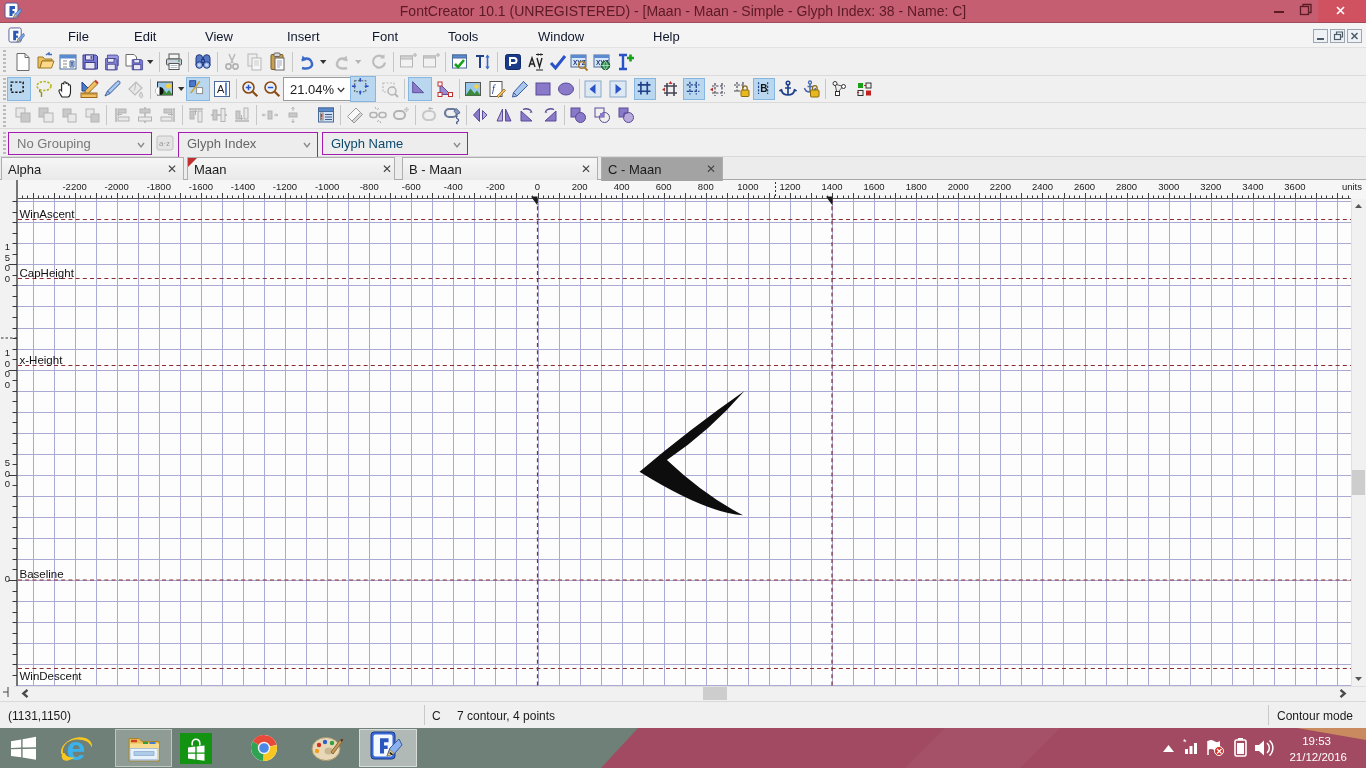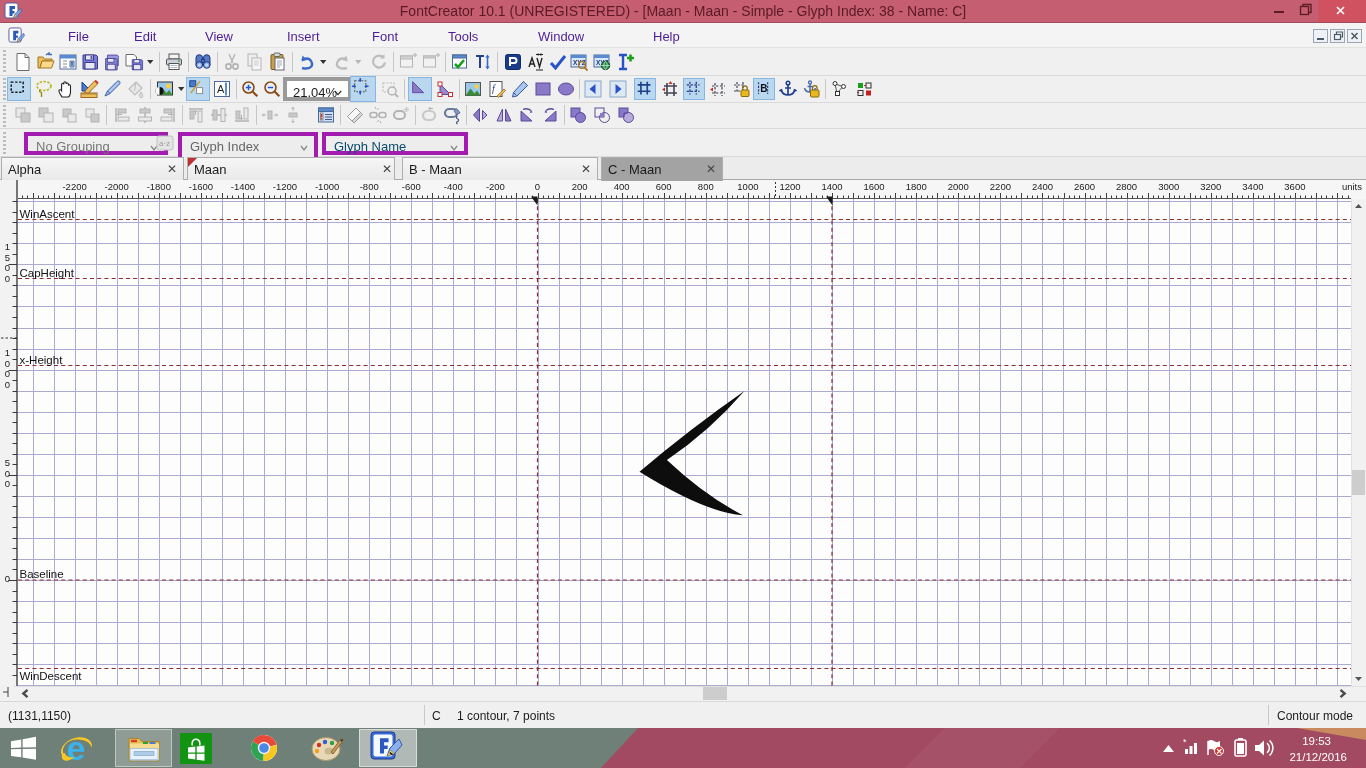--- a/index.html
+++ b/index.html
@@ -1,27 +1,27 @@
 <!DOCTYPE html>
 <html><head><meta charset="utf-8"><style>
 *{margin:0;padding:0;box-sizing:border-box}
 html,body{width:1366px;height:768px;overflow:hidden;font-family:"Liberation Sans",sans-serif}
 body{position:relative;background:#f0f0f0}
 .abs{position:absolute}
 #titlebar{left:0;top:0;width:1366px;height:22px;background:#c45e70}
 #titletext{left:0;top:3px;width:1366px;text-align:center;font-size:14px;color:#5c1a24}
 #closebtn{left:1318px;top:0;width:48px;height:22px;background:#d0515f}
 #menubar{left:0;top:22px;width:1366px;height:26px;background:#f4f4f5;border-top:1px solid #a04b5c;border-bottom:1px solid #e2e2e2}
-.menuitem{position:absolute;top:29px;font-size:13px;color:#4c1d95}
+.menuitem{position:absolute;top:29px;font-size:13px;color:#0f172a}
 .tbrow{left:0;width:1366px;background:#f0f0f0;border-bottom:1px solid #dadada}
 .grip{position:absolute;left:3px;width:3px;background:repeating-linear-gradient(to bottom,#bbb 0 2px,transparent 2px 4px)}
 .sep{position:absolute;width:1px;background:#c7c7c7}
 .btn{position:absolute}
 .btn.on{background:#b9d7ef;border:1px solid #85b7e2}
-.combo{position:absolute;background:#ededed;border:4px solid #a21caf;font-size:13px;color:#777}
+.combo{position:absolute;background:#ededed;border:1px solid #a21caf;font-size:13px;color:#777}
 .combo .tx{position:absolute;left:8px;top:3px;white-space:nowrap}
 .combo .ar{position:absolute;right:6px;top:8px;width:8px;height:8px}
 .tab{position:absolute;top:157px;height:23px;background:linear-gradient(#f6f6f6,#e9e9e9);border:1px solid #aeaeae;border-bottom:none;font-size:13px;color:#1b1b1b}
 .tab.active{background:#a3a3a3;height:24px;border-bottom:none}
 .tab .tx{position:absolute;left:6px;top:4px}
 .tab .x{position:absolute;top:4px;font-size:12px;color:#444}
 #statusbar{left:0;top:701px;width:1366px;height:27px;background:#f0f0f0;border-top:1px solid #d9d9d9;font-size:12px;color:#1b1b1b}
 .st{position:absolute;top:7px;white-space:nowrap}
 .sdiv{position:absolute;top:3px;height:20px;width:1px;background:#c9c9c9}
 </style></head><body>
@@ -510,21 +510,21 @@
 <svg class="btn" style="left:592px;top:105px" width="20" height="20" viewBox="0 0 20 20">
     <rect x="3" y="3" width="9" height="9" fill="none" stroke="#5a4a98"></rect>
     <circle cx="12.5" cy="12.5" r="5" fill="none" stroke="#5a4a98"></circle>
     <path d="M8 8h4v4h-4z" fill="#8a78c8"></path>
   </svg>
 <svg class="btn" style="left:616px;top:105px" width="20" height="20" viewBox="0 0 20 20">
     <rect x="3" y="3" width="9" height="9" fill="#8a78c8" stroke="#5a4a98"></rect>
     <circle cx="12.5" cy="12.5" r="5" fill="#b8aada" stroke="#5a4a98"></circle>
     <path d="M12 8 h-4 v4" fill="none" stroke="#5a4a98"></path>
   </svg>
-<div class="combo" style="left:24px;top:132px;width:144px;height:23px">
+<div class="combo" style="left:8px;top:132px;width:144px;height:23px">
     <span class="tx">No Grouping</span>
     <svg class="ar" width="9" height="8" viewBox="0 0 8 8">
       <path d="M1 2l3 4 3-4" fill="none" stroke="#888" stroke-width="1.3"></path>
     </svg>
   </div>
 <svg class="btn" style="left:156px;top:133px" width="18" height="20" viewBox="0 0 18 20">
     <rect x="1" y="3" width="16" height="14" rx="2" fill="#e4e4e4" stroke="#c0c0c0"></rect>
     <text x="3" y="13" font-size="8" fill="#9a9a9a" font-family="Liberation Sans">a·z</text>
   </svg>
 <div class="combo" style="left:178px;top:132px;width:140px;height:31px">
@@ -636,21 +636,21 @@
     <path d="M27.5 3.8l-4.2 3.7 4.2 3.7" fill="none" stroke="#4a4a4a" stroke-width="2.4"></path>
     <path d="M1340.5 3.8l4.2 3.7-4.2 3.7" fill="none" stroke="#4a4a4a" stroke-width="2.4"></path>
     <rect x="703" y="1" width="24" height="13" fill="#cdcdcd"></rect>
     <rect x="0" y="0" width="14" height="15" fill="#f1f1f1"></rect>
     <path d="M8 1v10M3 6h5" stroke="#444" stroke-width="1"></path>
   </svg>
 <div class="abs" id="statusbar">
     <span class="st" style="left:8px">(1131,1150)</span>
     <div class="sdiv" style="left:424px"></div>
     <span class="st" style="left:432px">C</span>
-    <span class="st" style="left:457px">1 contour, 7 points</span>
+    <span class="st" style="left:457px">7 contour, 4 points</span>
     <div class="sdiv" style="left:1268px"></div>
     <span class="st" style="left:1277px">Contour mode</span>
   </div>
 <svg class="abs" style="left:531px;top:196px;z-index:5" width="7" height="10" viewBox="0 0 7 10">
     <path d="M0 0.5H6.5V9.5z" fill="#1a1a1a"></path>
   </svg>
 <svg class="abs" style="left:826px;top:196px;z-index:5" width="7" height="10" viewBox="0 0 7 10">
     <path d="M0 0.5H6.5V9.5z" fill="#1a1a1a"></path>
   </svg>
 <svg class="abs" style="left:0;top:728px" width="1366" height="40" viewBox="0 0 1366 40">

